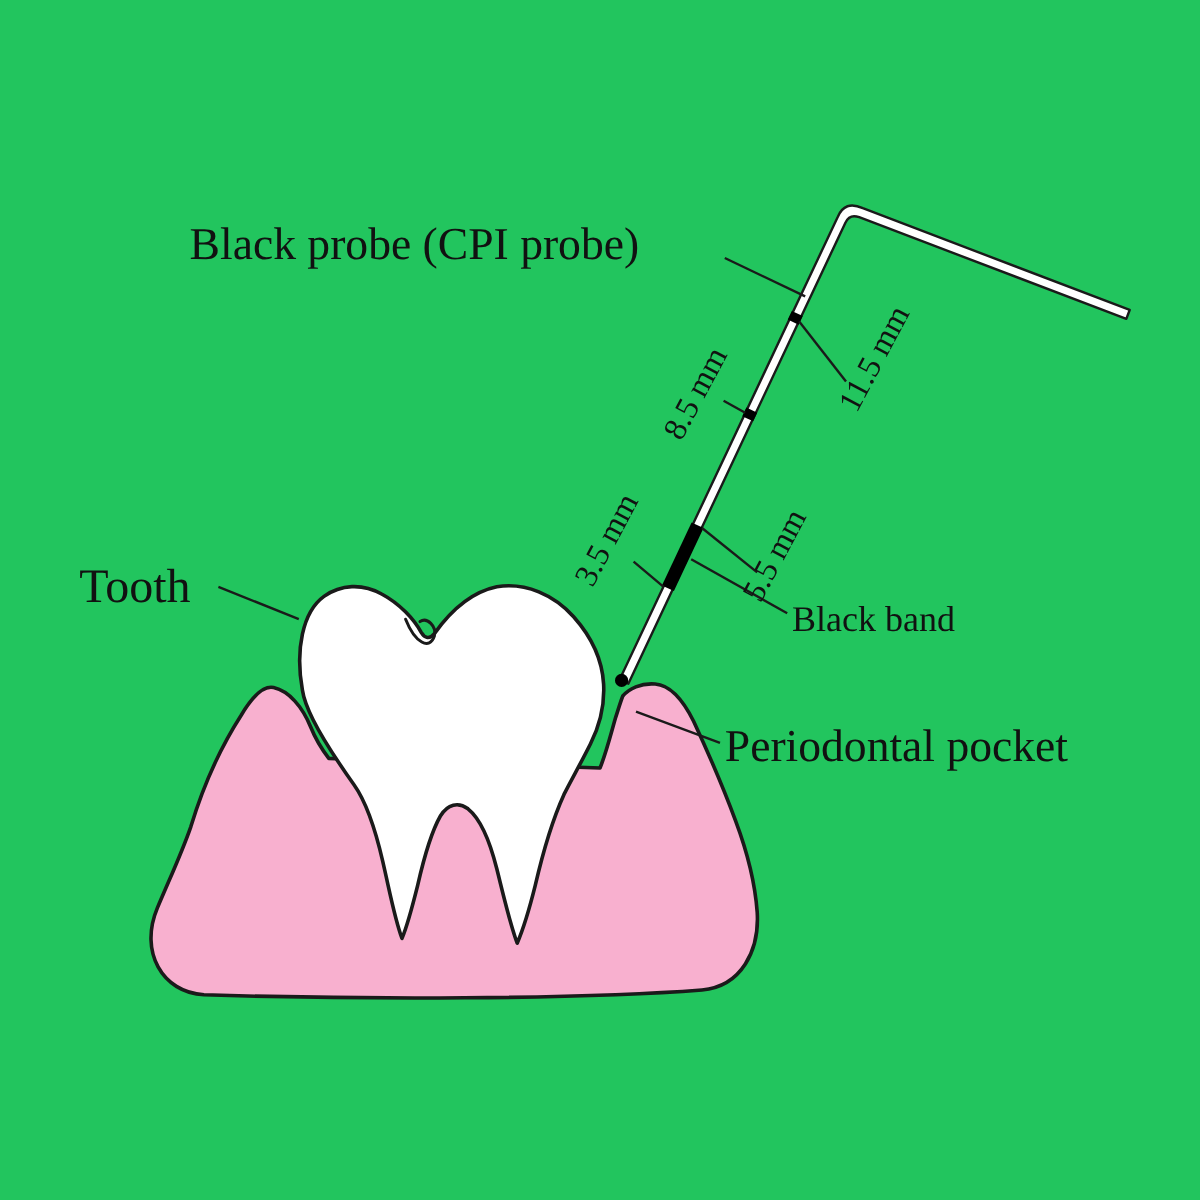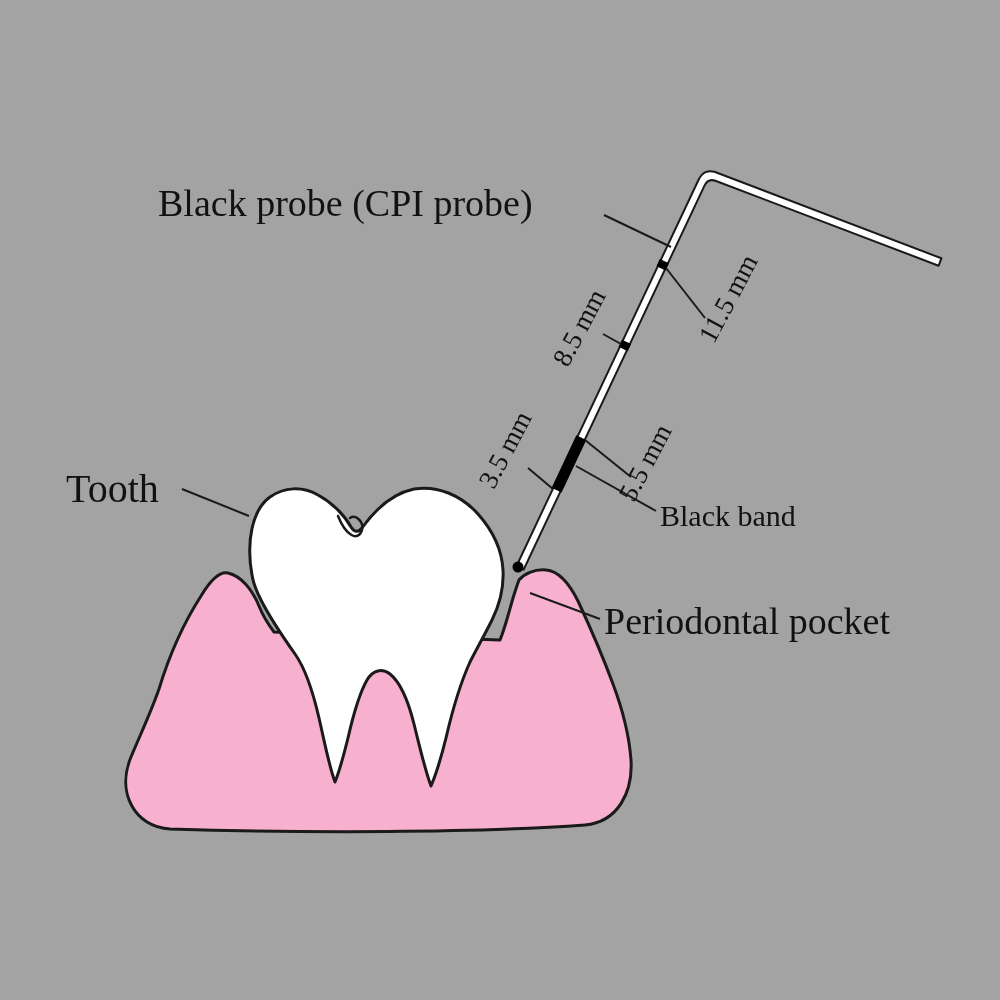--- a/index.html
+++ b/index.html
@@ -4,21 +4,21 @@
 <style>
   html, body {
     margin: 0;
     padding: 0;
     background: #ffffff;
   }
   .stage {
     width: 1000px;
     height: 1000px;
     position: relative;
-    background: #a3a3a3;
+    background: #22c55e;
     overflow: hidden;
   }
   svg { display: block; }
   text {
     font-family: "Liberation Serif", "DejaVu Serif", serif;
     fill: #111111;
   }
   .lbl-xl { font-size: 40px; }
   .lbl-lg { font-size: 38px; }
   .lbl-md { font-size: 30px; }

